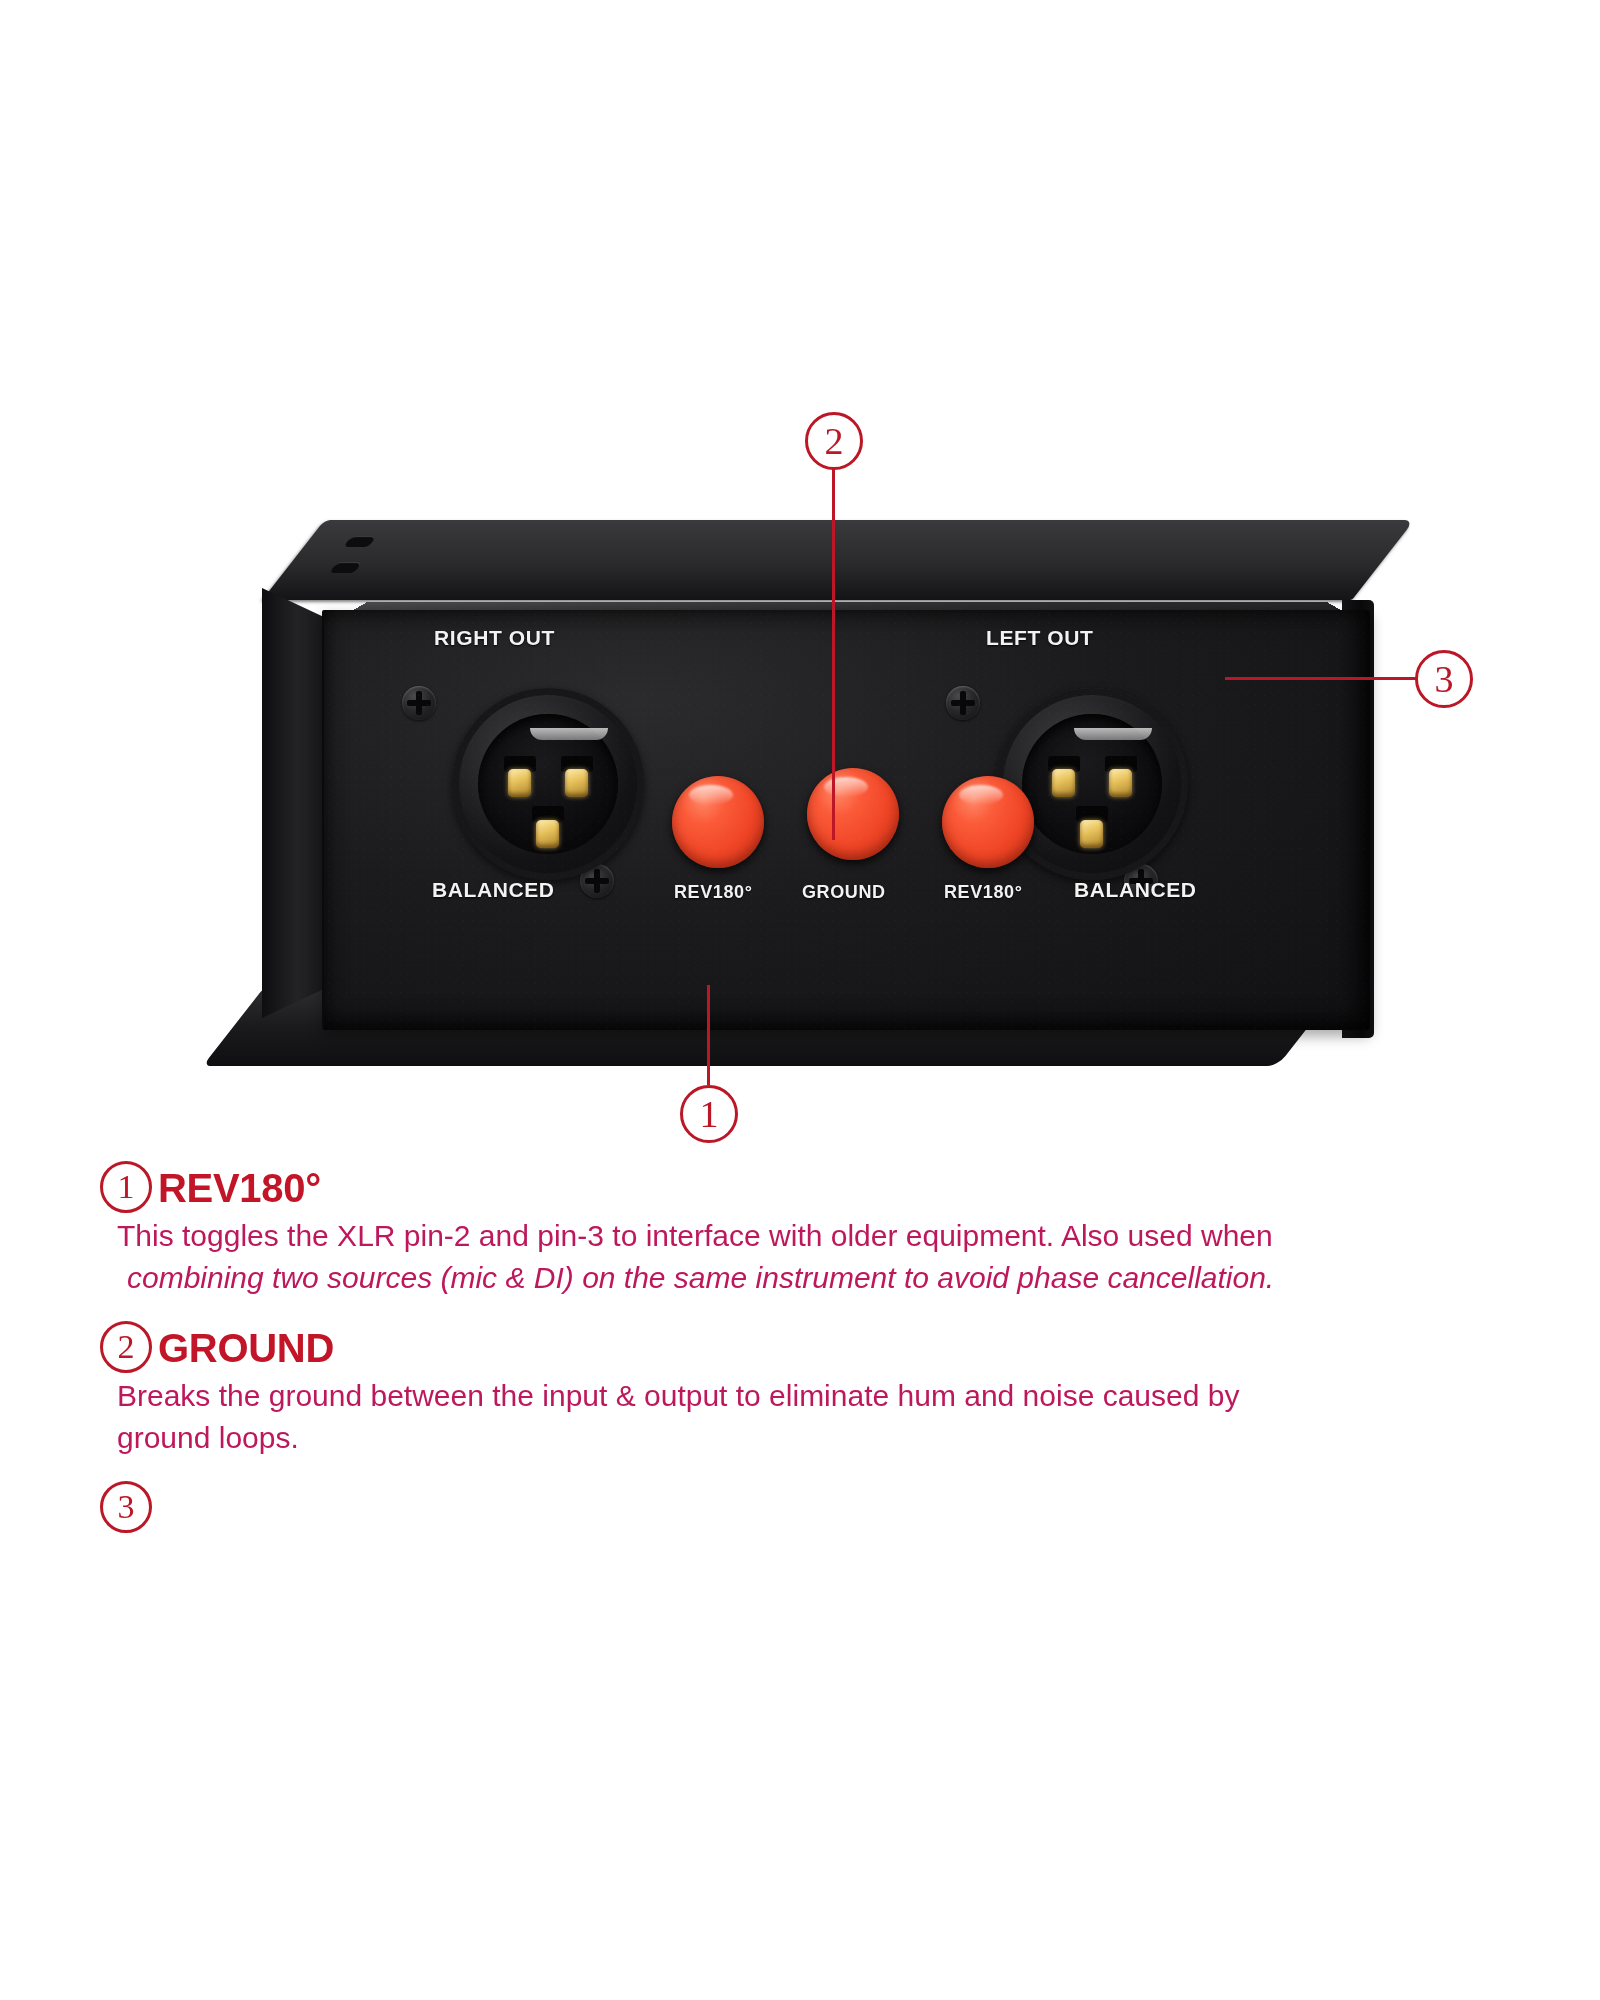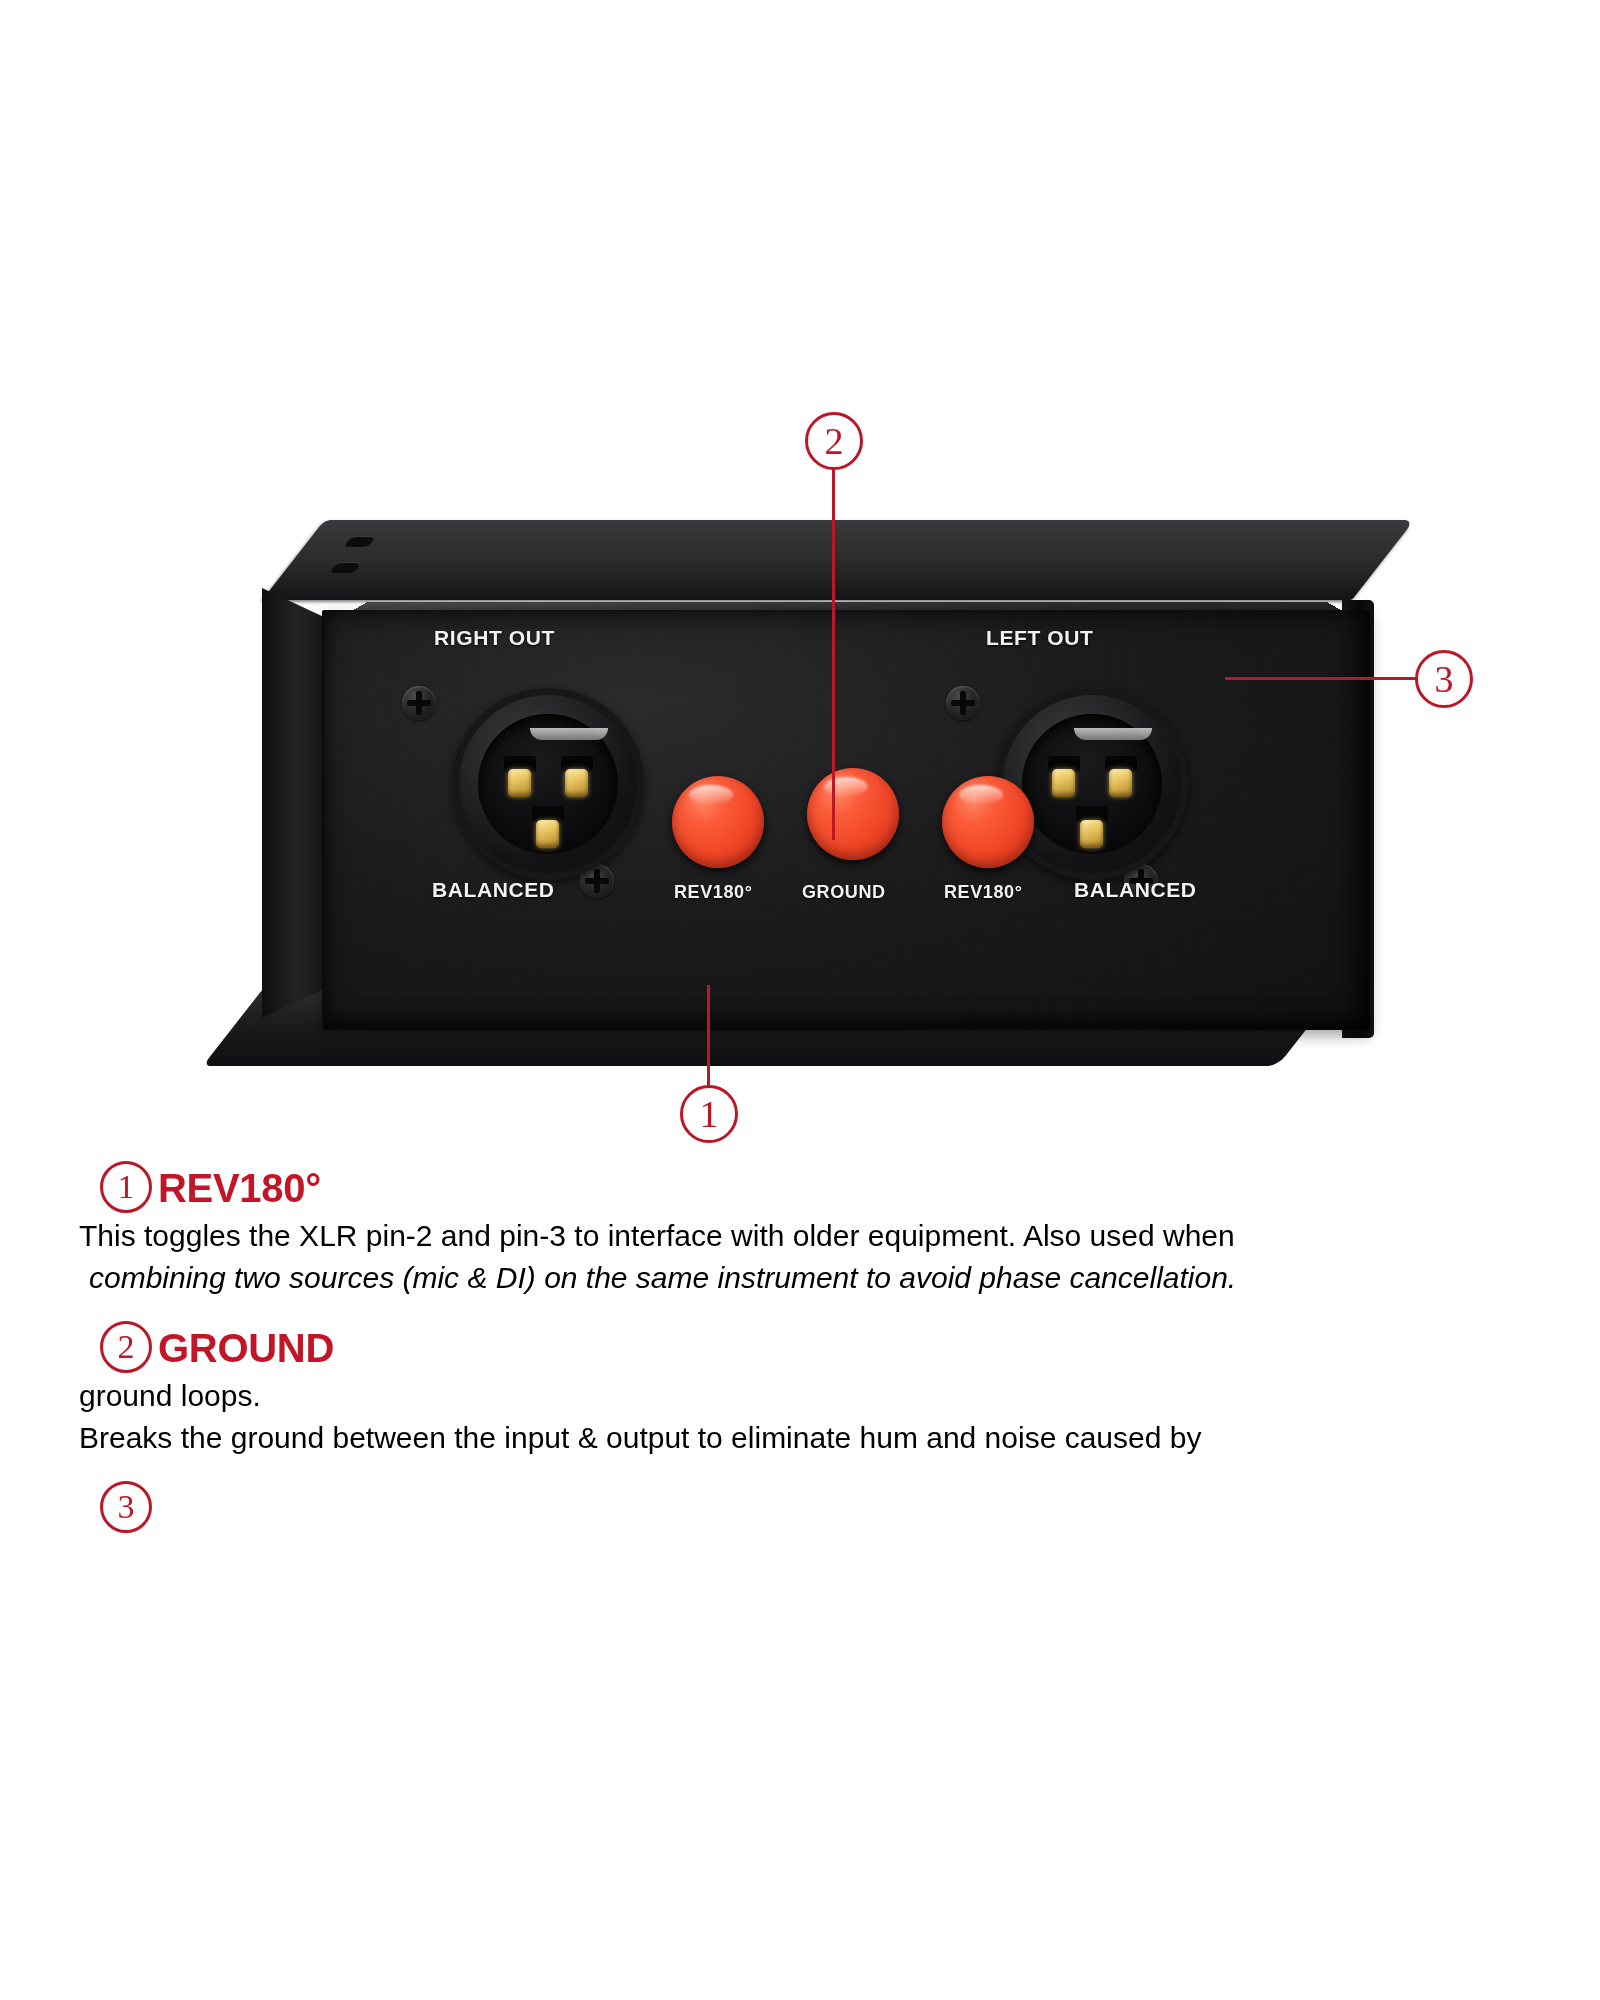--- a/index.html
+++ b/index.html
@@ -304,23 +304,23 @@
     margin-left: 58px;
     color: #c21628;
     font-family: "Liberation Sans", sans-serif;
     font-weight: 700;
     font-size: 40px;
     letter-spacing: -.3px;
     line-height: 46px;
   }
   .legend-body {
     margin-top: 4px;
-    padding-left: 79px;
+    padding-left: 117px;
     padding-right: 110px;
-    color: #000000;
+    color: #be185d;
     font-family: "Liberation Sans", sans-serif;
     font-size: 30px;
     line-height: 42px;
     font-weight: 400;
   }
   .legend-body .ln { display: block; white-space: nowrap; }
   .legend-body .ln.indent { padding-left: 10px; font-style: italic; }
 </style>
 </head>
 <body>
@@ -416,22 +416,22 @@
       <span class="ln indent">combining two sources (mic &amp; DI) on the same instrument to avoid phase cancellation.</span>
     </div>
   </div>
 
   <div class="legend-item">
     <div class="legend-num">2</div>
     <div class="legend-head">
       <div class="legend-title">GROUND</div>
     </div>
     <div class="legend-body">
+      <span class="ln">Breaks the ground between the input &amp; output to eliminate hum and noise caused by</span>
       <span class="ln">ground loops.</span>
-      <span class="ln">Breaks the ground between the input &amp; output to eliminate hum and noise caused by</span>
     </div>
   </div>
 
   <div class="legend-item">
     <div class="legend-num">3</div>
   </div>
 
 </div>
 
 </body></html>

